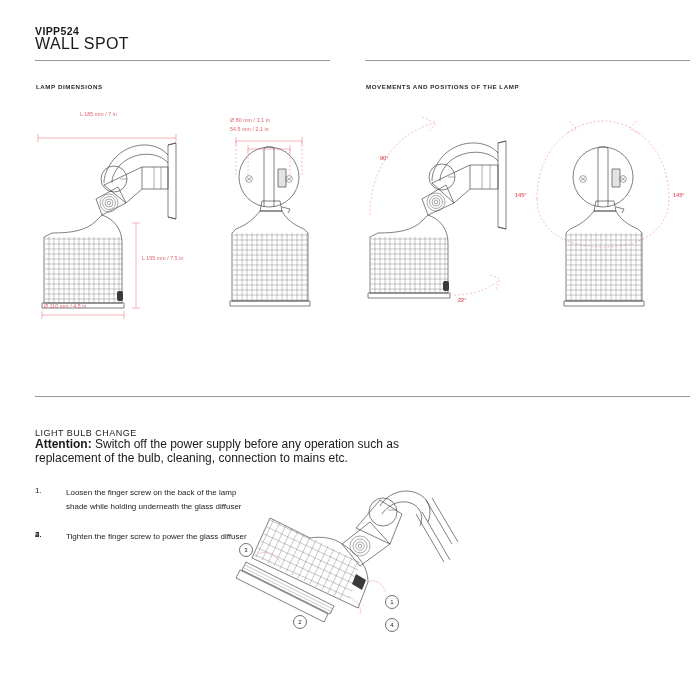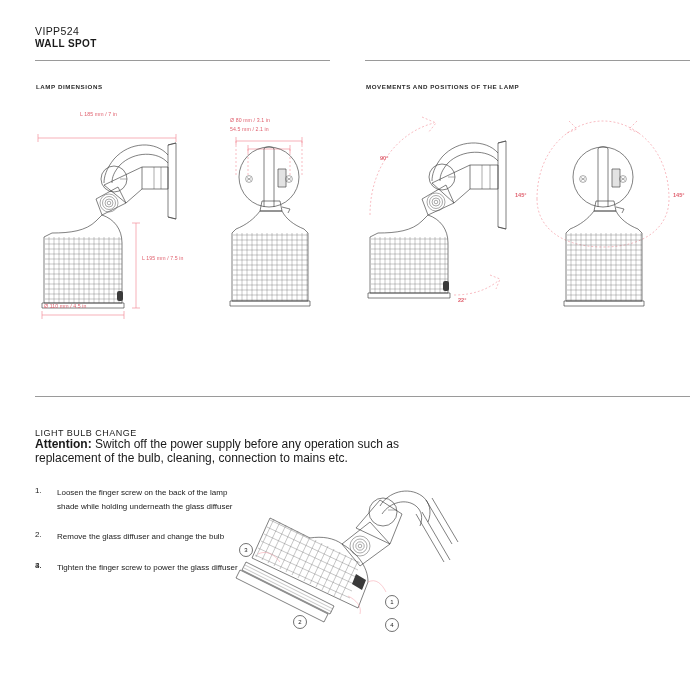--- a/index.html
+++ b/index.html
@@ -8,22 +8,22 @@
     background:#ffffff;
     font-family:"Liberation Sans", sans-serif;
     color:#1a1a1a;
     position:relative;
     overflow:hidden;
   }
   .page{position:absolute;inset:0;}
 
   
   .title-block{position:absolute;left:35px;top:25px;}
-  .title-main{font-size:10.5px;font-weight:normal;letter-spacing:.4px;line-height:12px;}
-  .title-sub{font-size:10px;font-weight:bold;letter-spacing:.4px;line-height:13px;}
+  .title-main{font-size:10.5px;font-weight:bold;letter-spacing:.4px;line-height:12px;}
+  .title-sub{font-size:16px;font-weight:normal;letter-spacing:.4px;line-height:13px;}
 
   .rule{position:absolute;height:1px;background:#9a9a9a;}
   .rule-head-l{left:35px;top:60px;width:295px;}
   .rule-head-r{left:365px;top:60px;width:325px;}
   .rule-mid{left:35px;top:396px;width:655px;}
 
   .sec-label{position:absolute;font-size:6.2px;font-weight:bold;letter-spacing:.55px;color:#2b2b2b;}
   .sec-lamp{left:36px;top:83px;}
   .sec-move{left:366px;top:83px;}
 
@@ -33,21 +33,21 @@
   
   .attention{
     position:absolute;left:35px;top:437px;width:420px;
     font-size:12px;line-height:14px;color:#1a1a1a;
   }
   .attention b{font-weight:bold;}
 
   .steps{position:absolute;left:35px;top:486px;width:215px;}
   .step{position:relative;margin-bottom:17px;}
   .step-num{position:absolute;left:0;top:0;font-size:8px;}
-  .step-txt{margin-left:22px;font-size:8px;line-height:13.5px;}
+  .step-txt{margin-left:31px;font-size:8px;line-height:13.5px;}
 
   
   .fig{position:absolute;}
   .dim{position:absolute;font-size:5.2px;color:#e0606e;white-space:nowrap;letter-spacing:.1px;}
   .ang{position:absolute;font-size:5.6px;color:#e0606e;white-space:nowrap;font-weight:bold;}
   svg{display:block;overflow:visible;}
   .ln{fill:none;stroke:#3d3d3d;stroke-width:.65;}
   .ln2{fill:none;stroke:#555;stroke-width:.5;}
   .hatch{stroke:#6a6a6a;stroke-width:.38;}
   .dimline{stroke:#f3909b;stroke-width:.7;fill:none;}
@@ -258,21 +258,20 @@
     <b>Attention:</b><span> Switch off the power supply before any operation such as replacement of the bulb, cleaning, connection to mains etc.</span>
   </div>
 
   <div class="steps">
     <div class="step">
       <span class="step-num">1.</span>
       <div class="step-txt">Loosen the finger screw on the back of the lamp shade while holding underneath the glass diffuser</div>
     </div>
     <div class="step">
       <span class="step-num">2.</span>
-      <div class="step-txt">Remove the glass diffuser and change the bulb</div>
     </div>
     <div class="step">
       <span class="step-num">3.</span>
     </div>
     <div class="step">
       <span class="step-num">4.</span>
       <div class="step-txt">Tighten the finger screw to power the glass diffuser</div>
     </div>
   </div>
 

